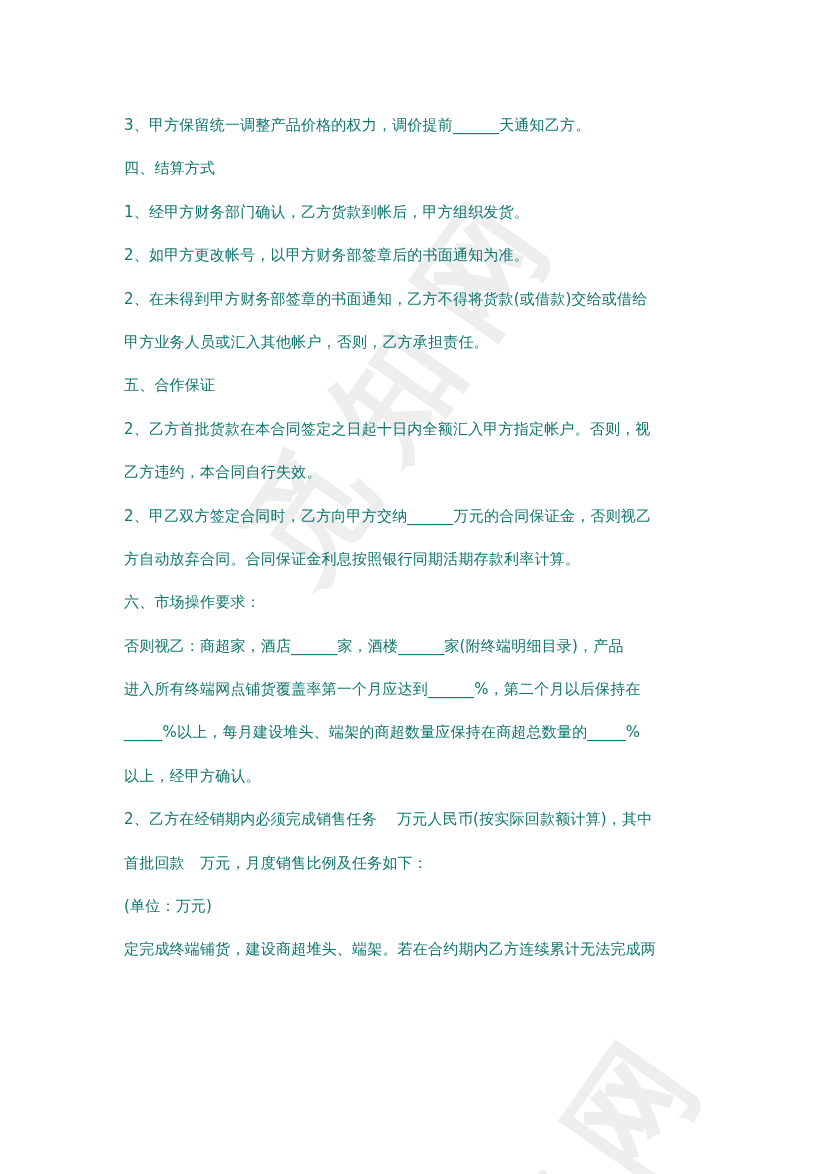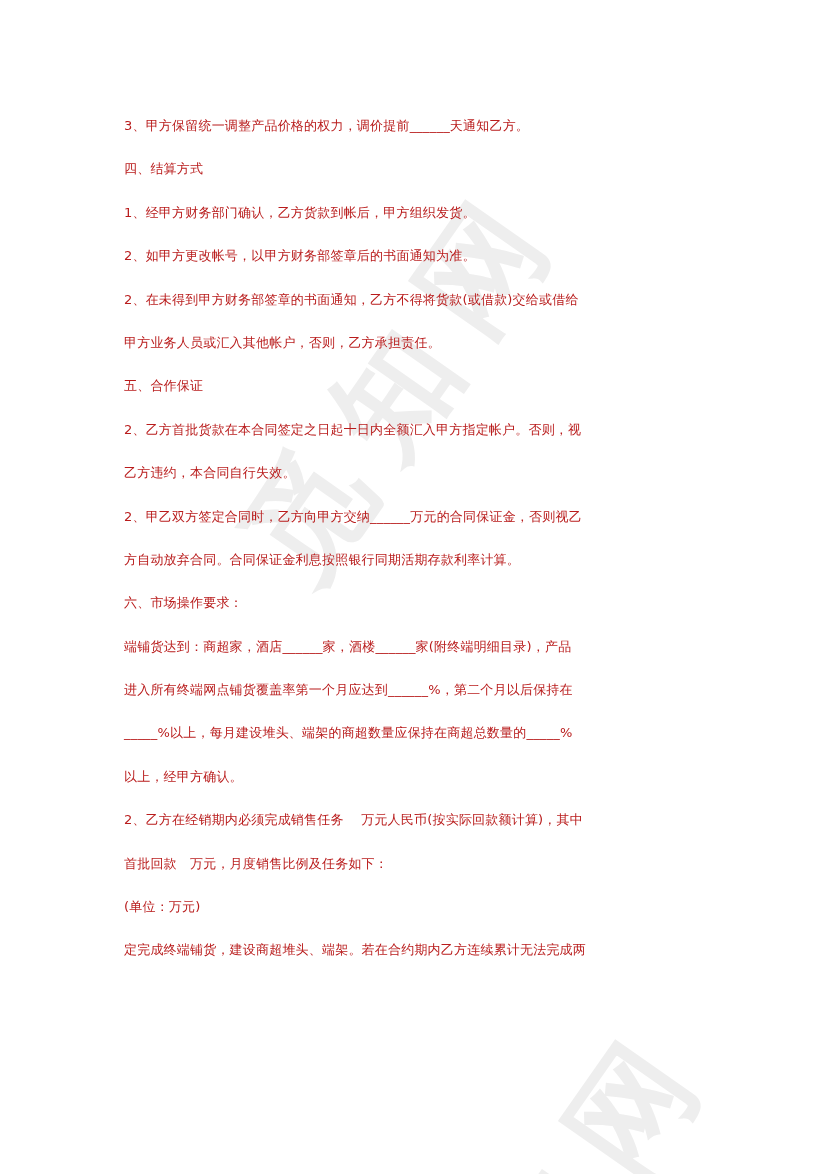--- a/index.html
+++ b/index.html
@@ -24,26 +24,26 @@
     background: #ffffff;
   }
   .content {
     position: absolute;
     left: 124px;
     top: 104px;
     width: 584px;
     z-index: 2;
   }
   .line {
-    font-size: 13px;
+    font-size: 15px;
     line-height: 43.4px;
     height: 43.4px;
     white-space: nowrap;
     letter-spacing: 0.2px;
-    color: #b91c1c;
+    color: #0f766e;
   }
   .watermark {
     position: absolute;
     z-index: 1;
     color: #eeeeee;
     font-family: "DejaVu Sans", sans-serif;
     font-weight: bold;
     font-size: 120px;
     letter-spacing: 30px;
     white-space: nowrap;
@@ -75,21 +75,21 @@
     <div class="line">1、经甲方财务部门确认，乙方货款到帐后，甲方组织发货。</div>
     <div class="line">2、如甲方更改帐号，以甲方财务部签章后的书面通知为准。</div>
     <div class="line">2、在未得到甲方财务部签章的书面通知，乙方不得将货款(或借款)交给或借给</div>
     <div class="line">甲方业务人员或汇入其他帐户，否则，乙方承担责任。</div>
     <div class="line">五、合作保证</div>
     <div class="line">2、乙方首批货款在本合同签定之日起十日内全额汇入甲方指定帐户。否则，视</div>
     <div class="line">乙方违约，本合同自行失效。</div>
     <div class="line">2、甲乙双方签定合同时，乙方向甲方交纳______万元的合同保证金，否则视乙</div>
     <div class="line">方自动放弃合同。合同保证金利息按照银行同期活期存款利率计算。</div>
     <div class="line">六、市场操作要求：</div>
-    <div class="line">端铺货达到：商超家，酒店______家，酒楼______家(附终端明细目录)，产品</div>
+    <div class="line">否则视乙：商超家，酒店______家，酒楼______家(附终端明细目录)，产品</div>
     <div class="line">进入所有终端网点铺货覆盖率第一个月应达到______%，第二个月以后保持在</div>
     <div class="line">_____%以上，每月建设堆头、端架的商超数量应保持在商超总数量的_____%</div>
     <div class="line">以上，经甲方确认。</div>
     <div class="line">2、乙方在经销期内必须完成销售任务　 万元人民币(按实际回款额计算)，其中</div>
     <div class="line">首批回款　万元，月度销售比例及任务如下：</div>
     <div class="line">(单位：万元)</div>
     <div class="line">定完成终端铺货，建设商超堆头、端架。若在合约期内乙方连续累计无法完成两</div>
   </div>
 </div>
 

